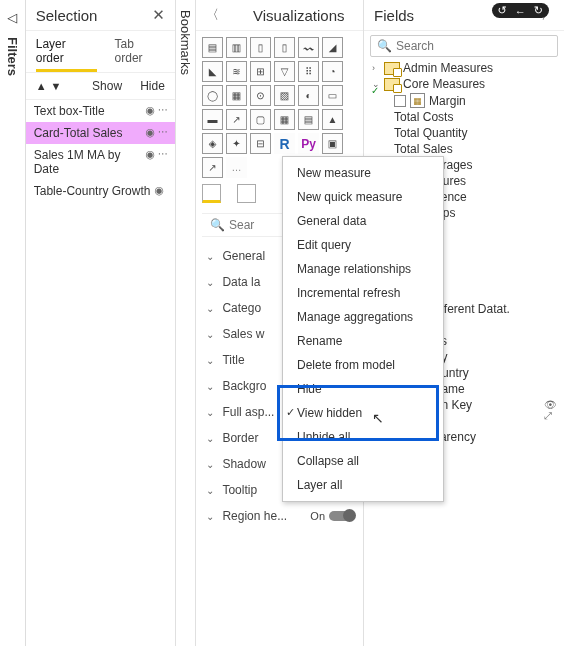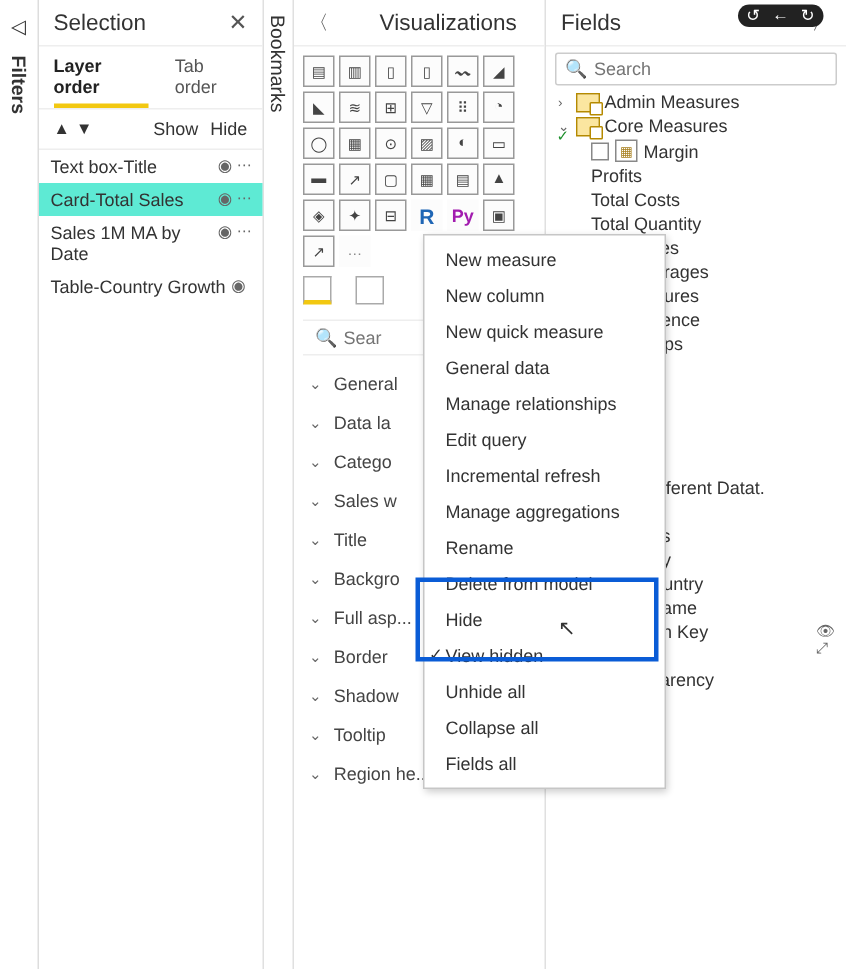--- a/index.html
+++ b/index.html
@@ -9,29 +9,29 @@
 .filters-tab .label { writing-mode: vertical-rl; text-orientation: mixed; font-size: 13px; font-weight: 600; margin-top: 4px; }
 .selection-pane { width: 164px; background: #fff; border-right: 1px solid #e0e0e0; }
 .viz-pane { width: 168px; background: #fff; border-right: 1px solid #e0e0e0; }
 .fields-pane { flex: 1; background: #fff; }
 .pane-header { display: flex; align-items: center; justify-content: space-between; padding: 6px 10px; font-size: 15px; border-bottom: 1px solid #eee; gap: 34px; }
 .pane-header .title { font-weight: 400; }
 .pane-header .close { font-size: 15px; color: #555; cursor: pointer; }
 .pane-header .chev { font-size: 13px; color: #555; cursor: pointer; }
 .tabs { display: flex; padding: 0 10px; gap: 18px; border-bottom: 1px solid #eee; }
 .tab { padding: 6px 0 4px 0; font-size: 12px; color: #555; cursor: pointer; border-bottom: 3px solid transparent; }
-.tab.active { color: #222; border-bottom-color: #f2c811; font-weight: 700;}
+.tab.active { color: #222; border-bottom-color: #f2c811; font-weight: 400;}
 .order-controls { display: flex; justify-content: space-between; align-items: center; padding: 6px 10px; border-bottom: 1px solid #eee; font-size: 12px; }
 .order-arrows { display: flex; gap: 4px; }
 .order-arrows span { cursor: pointer; font-size: 11px; }
-.showhide { display: flex; gap: 8px; }
+.showhide { display: flex; gap: 18px; }
 .showhide span { cursor: pointer; }
 .layer-list { }
 .layer-item { display: flex; padding: 4px 8px; font-size: 12px; cursor: pointer; }
-.layer-item.selected { background: #5eead4; }
+.layer-item.selected { background: #f0abfc; }
 .layer-item .name { flex: 1; }
 .layer-item .eye { font-size: 11px; color: #666; margin-right: 3px; }
 .layer-item .dots { color: #666; letter-spacing: -1px; font-size: 10px; }
 .bookmarks-tab { width: 22px; background: #fff; border-right: 1px solid #e0e0e0; display:flex; justify-content:center;  }
 .bookmarks-tab .label { writing-mode: vertical-rl; text-orientation: mixed; font-size: 13px; padding-top:10px; }
 .viz-icons { display: flex; flex-wrap: wrap; gap: 3px; padding: 6px 6px; }
 .viz-icon { width: 21px; height: 21px; border: 1px solid #999; display: flex; align-items: center; justify-content: center; font-size: 10px; color: #444; background: #fcfcfc; cursor: pointer; }
 .viz-icon.py { border:none; color: #a21caf; font-weight: bold; font-size: 12px; }
 .viz-icon.r { color: #1f66b5; font-weight: bold; font-size: 14px; border:none; }
 .fields-row { display: flex; align-items: center; padding: 0 8px; margin: 2px 0; font-size: 12px; }
@@ -276,24 +276,20 @@
           <span>Core Measures</span>
         </div>
         <div class="fields-row">
           <span style="width:22px;"></span>
           <span class="fields-check"></span>
           <span class="fields-icon">▦</span>
           <span>Margin</span>
         </div>
         <div class="fields-row">
           <span style="width:22px;"></span>
-          <span>Profits</span>
-        </div>
-        <div class="fields-row">
-          <span style="width:22px;"></span>
           <span>Total Costs</span>
         </div>
         <div class="fields-row">
           <span style="width:22px;"></span>
           <span>Total Quantity</span>
         </div>
         <div class="fields-row">
           <span style="width:22px;"></span>
           <span>Total Sales</span>
         </div>
@@ -378,30 +374,29 @@
           <span class="fields-chev">›</span>
           <span class="core-tab-icon"></span>
           <span>Transparency</span>
         </div>
       </div>
   </div>
 </div>
 
 <div class="context-menu" style="left:282px; top:156px;" id="ctx-menu">
     <div class="context-item">New measure</div>
-    <div class="context-item">New column</div>
     <div class="context-item">New quick measure</div>
     <div class="context-item">General data</div>
+    <div class="context-item">Edit query</div>
     <div class="context-item">Manage relationships</div>
-    <div class="context-item">Edit query</div>
     <div class="context-item">Incremental refresh</div>
     <div class="context-item">Manage aggregations</div>
     <div class="context-item">Rename</div>
     <div class="context-item">Delete from model</div>
     <div class="context-item">Hide</div>
     <div class="context-item checked">View hidden</div>
     <div class="context-item">Unhide all</div>
     <div class="context-item">Collapse all</div>
-    <div class="context-item">Fields all</div>
+    <div class="context-item">Layer all</div>
   </div>
 
 <div class="highlight-box" style="left:277px; top:385px; width:162px; height:56px;"></div>
 <div class="cursor-img" style="left:372px; top:410px;">↖</div>
 
 </body></html>

